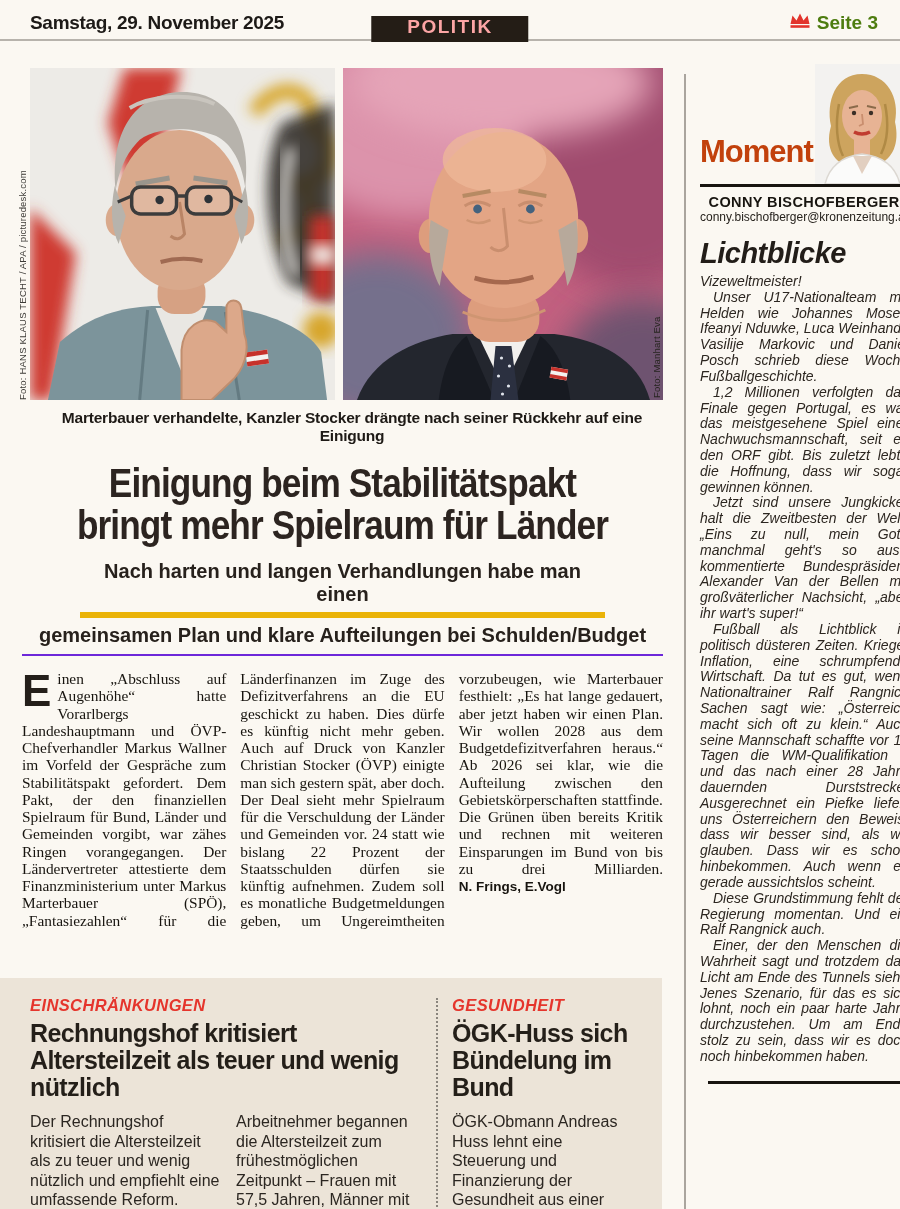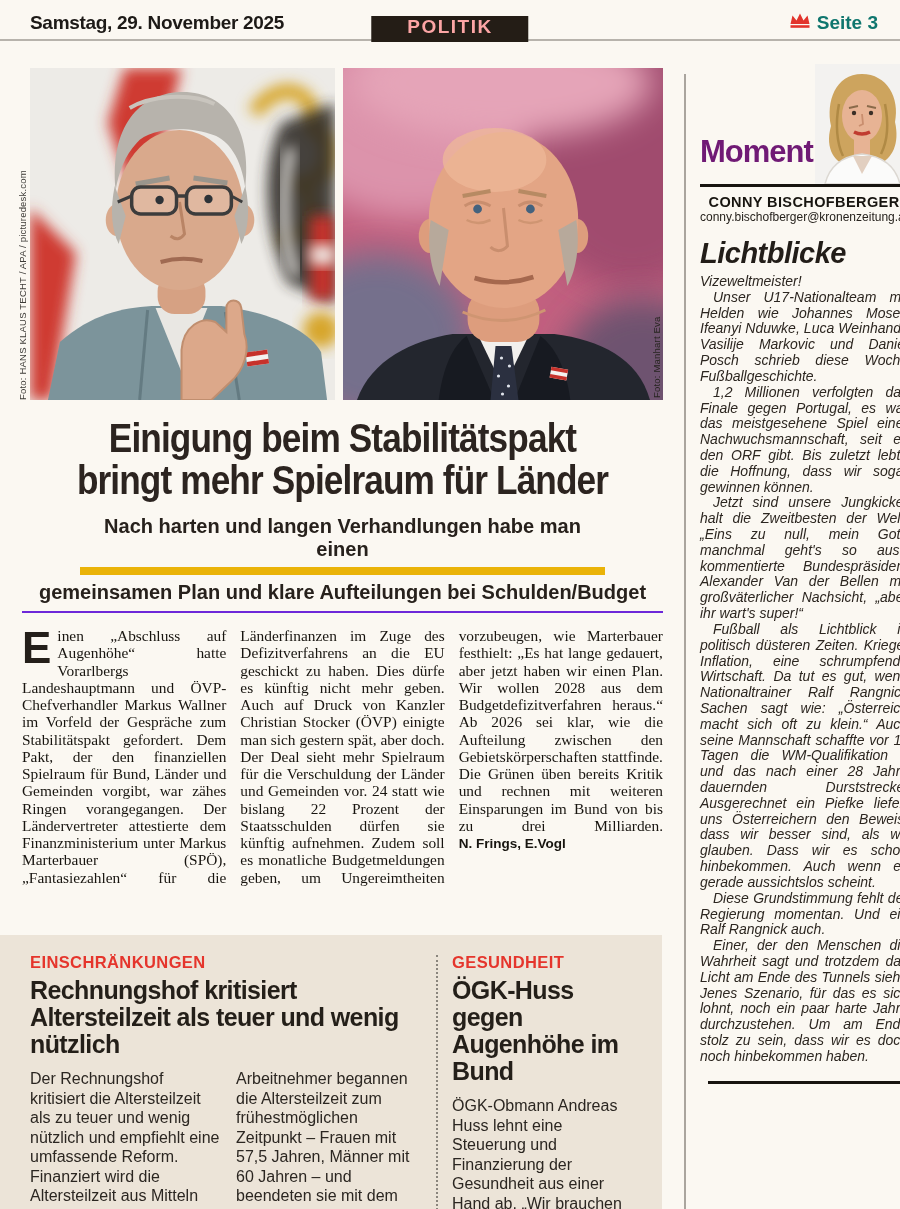--- a/index.html
+++ b/index.html
@@ -5,21 +5,21 @@
   * { margin:0; padding:0; box-sizing:border-box; }
   html,body { width:900px; }
   body { font-family:"Liberation Sans", sans-serif; background:#e9e6e0; }
   .page { position:relative; width:900px; height:1209px; background:#fbf8f2; overflow:hidden; color:#24201c; }
 
   
   .topbar { position:relative; height:42px; }
   .topbar-line { position:absolute; left:0; right:0; top:39px; height:2px; background:#b7b3ac; }
   .date { position:absolute; left:30px; top:12px; font-size:19px; font-weight:bold; letter-spacing:-0.3px; color:#1d1a17; }
   .badge { position:absolute; left:50%; transform:translateX(-50%); top:16px; background:#241d16; color:#fca5a5; font-size:19px; font-weight:bold; letter-spacing:1.5px; padding:0 36px 4px; }
-  .pagenum { position:absolute; right:22px; top:12px; font-size:19px; font-weight:bold; display:flex; align-items:center; gap:6px; color:#0f766e; }
+  .pagenum { position:absolute; right:22px; top:12px; font-size:19px; font-weight:bold; display:flex; align-items:center; gap:6px; color:#4d7c0f; }
 
   
   .content { display:flex; align-items:stretch; }
   .main { width:663px; padding:26px 0 0 22px; }
   .sidebar { position:relative; flex:1; margin-left:21px; padding:22px 20px 0 16px; }
   .sidebar::before { content:""; position:absolute; left:0; top:32px; bottom:-1000px; width:2px; background:#aaa59e; }
 
   
   .photos { display:flex; gap:8px; margin-left:8px; }
   .photo { position:relative; height:332px; }
@@ -28,40 +28,40 @@
   .photo-right { width:321px; }
   .credit { position:absolute; writing-mode:vertical-rl; transform:rotate(180deg); font-size:9.5px; color:#3c3a36; letter-spacing:0.2px; }
   .credit-left { left:-13px; top:0; height:332px; }
   .credit-right { right:1px; bottom:2px; height:200px; color:#26241f; }
 
   .caption { margin:9px 0 0 10px; font-size:15.5px; font-weight:bold; letter-spacing:-0.2px; text-align:center; width:640px; color:#1e1a16; }
 
   
   .headline { margin-top:18px; width:641px; text-align:center; font-weight:bold; font-size:40px; line-height:1.04; letter-spacing:-1px; color:#2c2420; transform:scaleX(0.88); transform-origin:50% 0; white-space:nowrap; }
   .subhead { margin-top:14px; width:641px; font-size:20px; font-weight:bold; color:#27211c; text-align:center; }
-  .subhead-l1 { display:block; width:82%; margin:0 auto; padding-bottom:6px; border-bottom:8px solid #eab308; }
+  .subhead-l1 { display:block; width:82%; margin:0 auto; padding-bottom:6px; border-bottom:6px solid #eab308; }
   .subhead-l2 { display:block; width:100%; padding:6px 0 7px; border-bottom:2px solid #6d28d9; }
 
   .article { margin-top:14px; width:641px; height:296px; overflow:hidden; column-count:3; column-gap:14px; font-family:"Liberation Serif", serif; font-size:15.4px; line-height:1.12; text-align:justify; color:#17140f; hyphens:auto; }
   .article p::first-letter { float:left; font-family:"Liberation Sans", sans-serif; font-size:44px; line-height:0.8; font-weight:bold; padding:3px 6px 0 0; color:#241f1a; }
   .byline { font-family:"Liberation Sans", sans-serif; font-weight:bold; font-size:13.5px; white-space:nowrap;margin-top:25px; }
 
   
   .bottombox { margin:12px 0 0 -22px; width:662px; min-height:306px; background:#ece4d8; display:flex; padding:18px 18px 20px 30px; }
-  .kicker { color:#e5352c; font-weight:bold; font-size:16.5px; letter-spacing:0.4px; }
+  .kicker { color:#e5352c; font-weight:bold; font-size:16.5px; letter-spacing:0.4px;font-style:italic; }
   .story-headline { margin-top:5px; font-weight:bold; font-size:25px; line-height:1.08; letter-spacing:-0.6px; color:#241f19; }
   .story-body { margin-top:11px; font-size:16px; line-height:1.22; color:#2b2621; text-align:left; }
   .story-left { width:406px; padding-right:10px; }
   .story-left .story-body { column-count:2; column-gap:16px; }
   .dotted-div { border-left:2px dotted #8a857d; margin:2px 14px 0 0; }
   .story-right { flex:1; padding-right:4px; }
 
   
   .moment-row { position:relative; height:120px; }
-  .moment-title { position:absolute; left:0; bottom:14px; color:#701a75; font-size:31px; font-weight:bold; letter-spacing:-1px; }
+  .moment-title { position:absolute; left:0; bottom:14px; color:#c2410c; font-size:31px; font-weight:bold; letter-spacing:-1px; }
   .moment-photo { position:absolute; right:-2px; top:0; width:95px; height:120px; overflow:hidden; }
   .moment-photo svg { display:block; width:100%; height:100%; }
   .moment-rule { height:3px; background:#17140f; margin-right:-2px; }
   .author-name { margin-top:7px; text-align:center; font-weight:bold; font-size:14.5px; letter-spacing:0.4px; color:#17140f; }
   .author-email { text-align:center; font-size:12px; color:#26221d; }
   .column-title { margin-top:13px; font-size:29px; font-weight:bold; font-style:italic; letter-spacing:-0.5px; color:#221d18; }
   .column-body { margin-top:4px; font-style:italic; font-size:14px; line-height:1.13; text-align:justify; color:#2c2620; hyphens:auto; }
   .column-body p { text-indent:13px; }
   .column-body p.noindent { text-indent:0; }
   .end-rule { width:92%; height:3px; background:#17140f; margin:16px auto 0; }
@@ -188,20 +188,21 @@
             <path d="M124,152 Q135,158 148,152" stroke="#cf9572" stroke-width="2.5" fill="none"></path>
             <path d="M176,152 Q188,158 200,152" stroke="#cf9572" stroke-width="2.5" fill="none"></path>
             <path d="M161,140 L165,178 C160,184 153,184 148,179" stroke="#c98e6e" stroke-width="3" fill="none"></path>
             <path d="M132,210 Q161,219 191,209" stroke="#a5684e" stroke-width="4.5" fill="none"></path>
             <path d="M120,244 Q161,262 203,242" stroke="#cf9572" stroke-width="3" fill="none"></path>
           </svg>
           <figcaption class="credit credit-right">Foto: Manhart Eva</figcaption>
         </figure>
       </div>
 
+      <div class="caption">Marterbauer verhandelte, Kanzler Stocker drängte nach seiner Rückkehr auf eine Einigung</div>
 
       <h1 class="headline"><span>Einigung beim Stabilitätspakt</span><br><span>bringt mehr Spielraum für Länder</span></h1>
 
       <div class="subhead">
         <span class="subhead-l1">Nach harten und langen Verhandlungen habe man einen</span>
         <span class="subhead-l2">gemeinsamen Plan und klare Aufteilungen bei Schulden/Budget</span>
       </div>
 
       <div class="article">
         <p><span>Einen „Abschluss auf Augenhöhe“ hatte Vorarlbergs Landeshauptmann und ÖVP-Chefverhandler Markus Wallner im Vorfeld der Gespräche zum Stabilitätspakt gefordert. Dem Pakt, der den finanziellen Spielraum für Bund, Länder und Gemeinden vorgibt, war zähes Ringen vorangegangen. Der Ländervertreter attestierte dem Finanzministerium unter Markus Marterbauer (SPÖ), „Fantasiezahlen“ für die Länderfinanzen im Zuge des Defizitverfahrens an die EU geschickt zu haben. Dies dürfe es künftig nicht mehr geben. Auch auf Druck von Kanzler Christian Stocker (ÖVP) einigte man sich gestern spät, aber doch. Der Deal sieht mehr Spielraum für die Verschuldung der Länder und Gemeinden vor. 24 statt wie bislang 22 Prozent der Staatsschulden dürfen sie künftig aufnehmen. Zudem soll es monatliche Budgetmeldungen geben, um Ungereimtheiten vorzubeugen, wie Marterbauer festhielt: „Es hat lange gedauert, aber jetzt haben wir einen Plan. Wir wollen 2028 aus dem Budgetdefizitverfahren heraus.“ Ab 2026 sei klar, wie die Aufteilung zwischen den Gebietskörperschaften stattfinde. Die Grünen üben bereits Kritik und rechnen mit weiteren Einsparungen im Bund von bis zu drei Milliarden. </span><span class="byline">N. Frings, E.Vogl</span></p>
@@ -209,21 +210,21 @@
 
       <div class="bottombox">
         <div class="story-left">
           <div class="kicker">EINSCHRÄNKUNGEN</div>
           <h2 class="story-headline">Rechnungshof kritisiert Altersteilzeit als teuer und wenig nützlich</h2>
           <div class="story-body">Der Rechnungshof kritisiert die Altersteilzeit als zu teuer und wenig nützlich und empfiehlt eine umfassende Reform. Finanziert wird die Altersteilzeit aus Mitteln der Arbeitslosenversicherung. Im Jahr 2024 zahlte das AMS fast 600 Millionen Euro an Altersteilzeitgeld aus. Die meisten Arbeitnehmer begannen die Altersteilzeit zum frühestmöglichen Zeitpunkt – Frauen mit 57,5 Jahren, Männer mit 60 Jahren – und beendeten sie mit dem frühestmöglichen Pensionsantrittsalter. Die Altersteilzeit wurde im Zuge des Sparbudgets von der Dreier-Regierung bereits eingeschränkt.</div>
         </div>
         <div class="dotted-div"></div>
         <div class="story-right">
           <div class="kicker">GESUNDHEIT</div>
-          <h2 class="story-headline">ÖGK-Huss gegen Augenhöhe im Bund</h2>
+          <h2 class="story-headline">ÖGK-Huss sich Bündelung im Bund</h2>
           <div class="story-body">ÖGK-Obmann Andreas Huss lehnt eine Steuerung und Finanzierung der Gesundheit aus einer Hand ab. „Wir brauchen die regionale Kompetenz und das regionale Wissen für die Planung ganz dringend“, meint Huss. Die Zielsteuerung würde derzeit gut funktionieren.</div>
         </div>
       </div>
     </div>
 
     <div class="sidebar">
       <div class="moment-row">
         <div class="moment-title">Moment</div>
         <div class="moment-photo">
           <svg viewBox="0 0 95 120" preserveAspectRatio="none">

